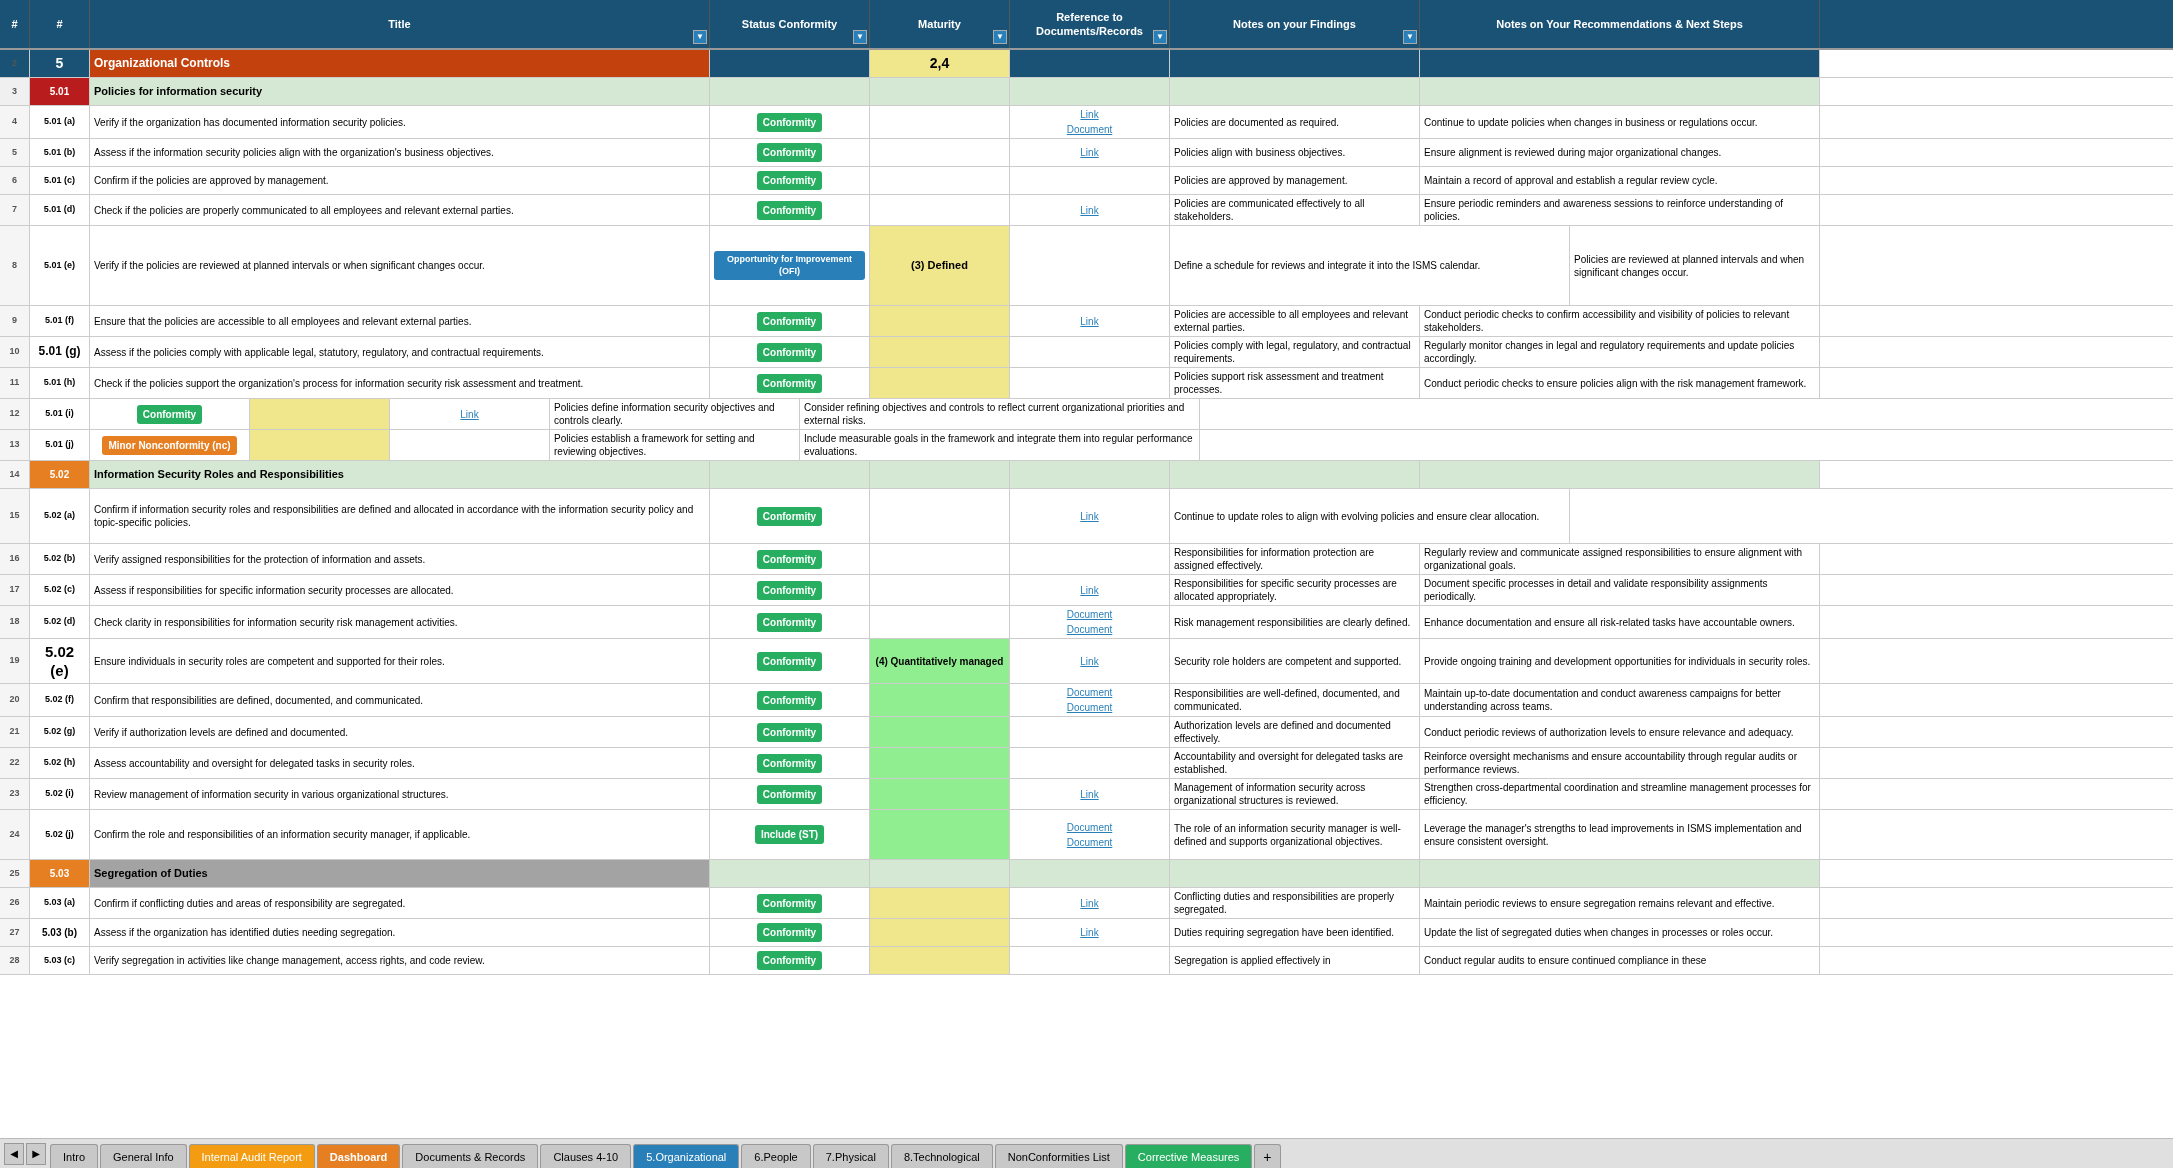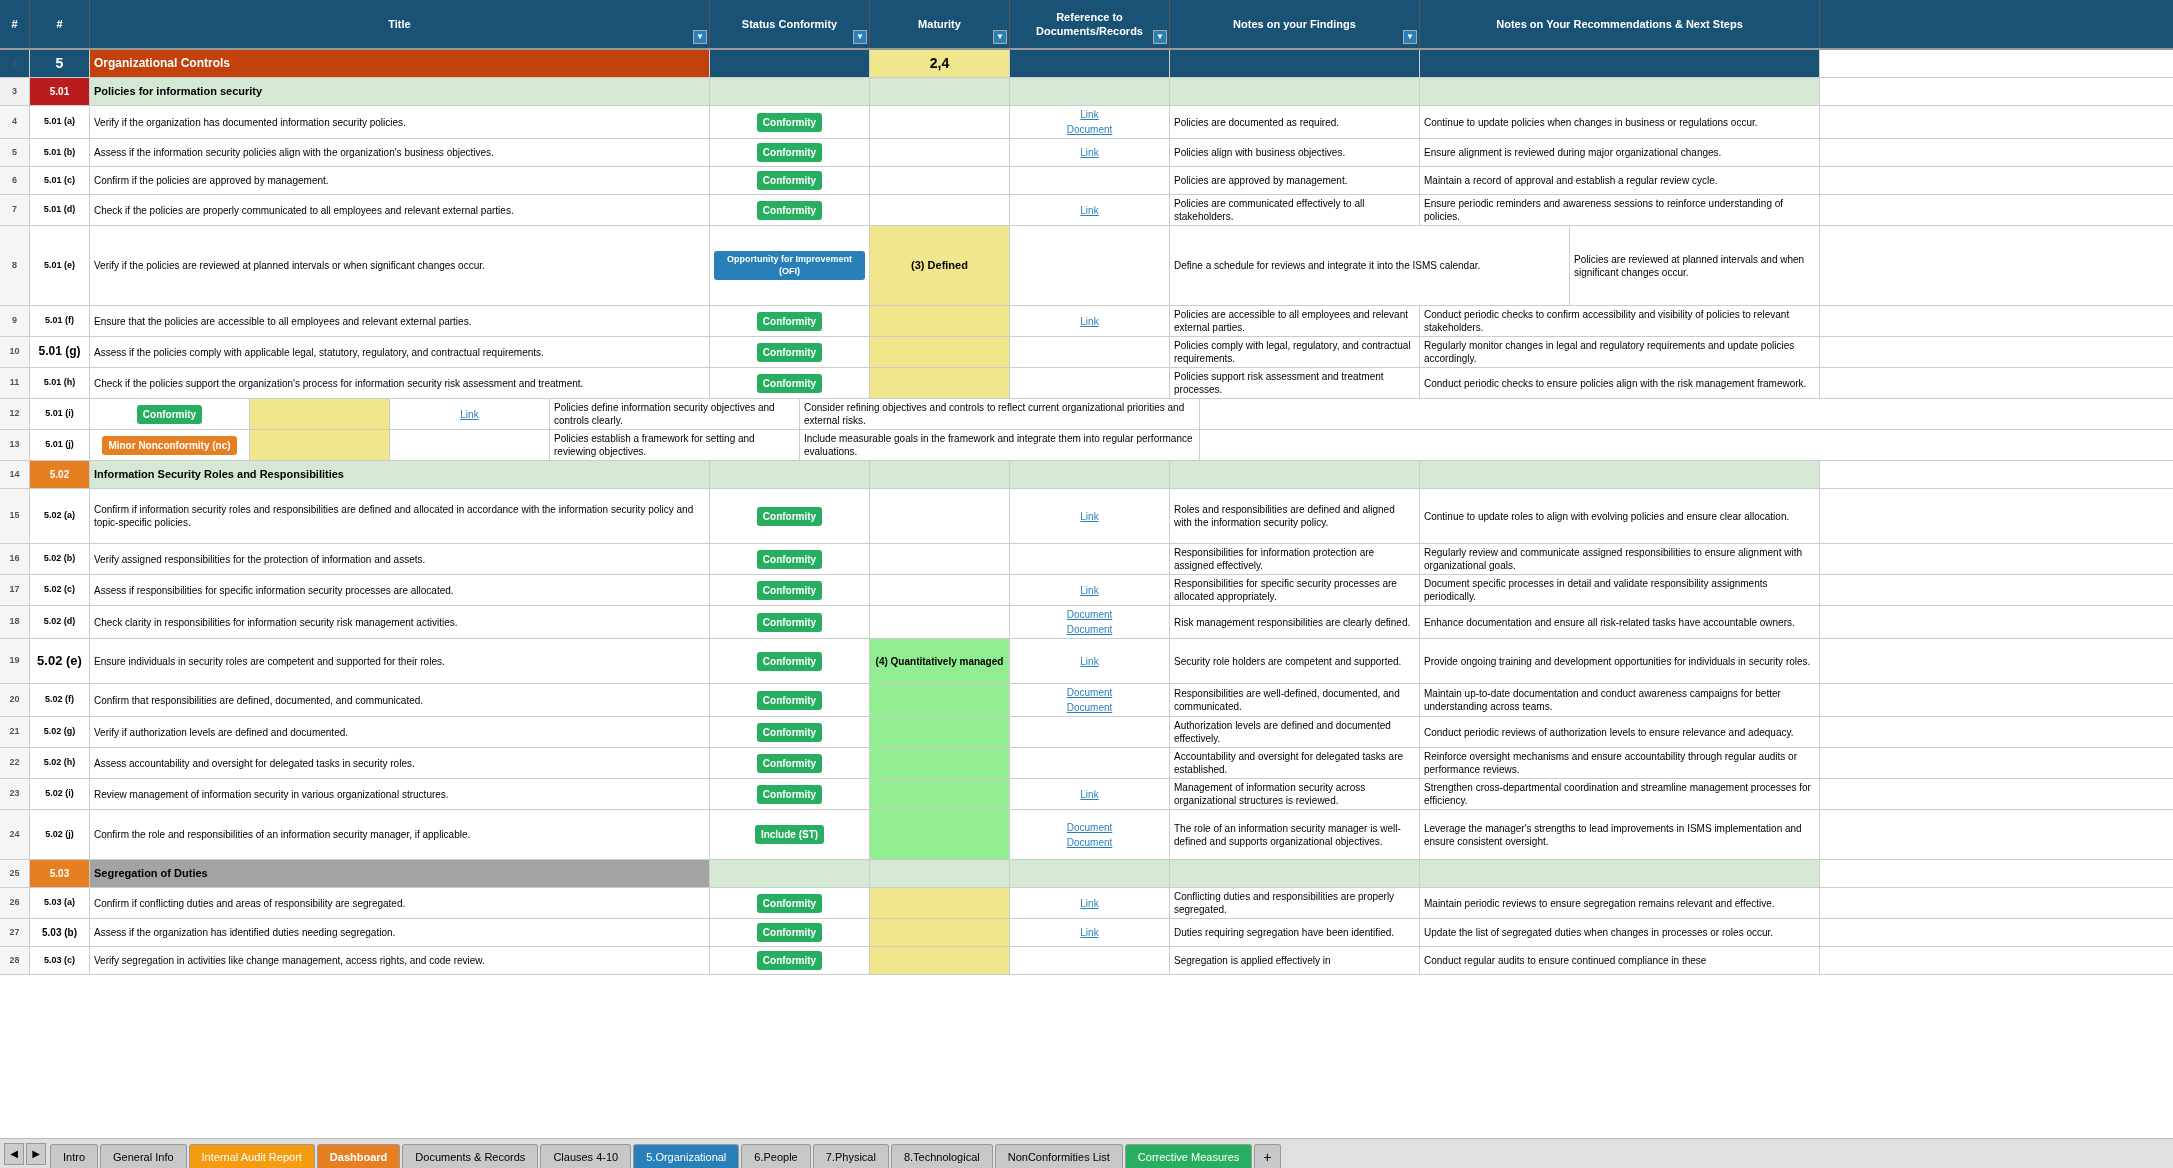--- a/index.html
+++ b/index.html
@@ -409,21 +409,20 @@
       <div class="cell col-a row-number">15</div>
       <div class="cell col-c" style="font-size:9px;">5.02 (a)</div>
       <div class="cell col-d">Confirm if information security roles and responsibilities are defined and allocated in accordance with the information security policy and topic-specific policies.</div>
       <div class="cell col-e">
           <span class="badge badge-conformity">Conformity</span>
         </div>
       <div class="cell col-f"></div>
       <div class="cell col-g">
           <span class="link-text">Link</span>
         </div>
-      <div class="cell col-h">Roles and responsibilities are defined and aligned with the information security policy.</div>
       <div class="cell col-i">Continue to update roles to align with evolving policies and ensure clear allocation.</div>
     </div>
 
     <div class="row">
       <div class="cell col-a row-number">16</div>
       <div class="cell col-c" style="font-size:9px;">5.02 (b)</div>
       <div class="cell col-d">Verify assigned responsibilities for the protection of information and assets.</div>
       <div class="cell col-e">
           <span class="badge badge-conformity">Conformity</span>
         </div>
@@ -461,21 +460,21 @@
             <span class="link-text">Document</span>
             <span class="link-text">Document</span>
           </div>
         </div>
       <div class="cell col-h">Risk management responsibilities are clearly defined.</div>
       <div class="cell col-i">Enhance documentation and ensure all risk-related tasks have accountable owners.</div>
     </div>
 
     <div class="row" style="min-height:45px;">
       <div class="cell col-a row-number">19</div>
-      <div class="cell col-c" style="font-size:13px;">5.02 (e)</div>
+      <div class="cell col-c" style="font-size:15px;text-align:center;">5.02 (e)</div>
       <div class="cell col-d">Ensure individuals in security roles are competent and supported for their roles.</div>
       <div class="cell col-e">
           <span class="badge badge-conformity">Conformity</span>
         </div>
       <div class="cell col-f" style="background:#90EE90;font-weight:bold;justify-content:center;font-size:10px;">(4) Quantitatively managed</div>
       <div class="cell col-g">
           <span class="link-text">Link</span>
         </div>
       <div class="cell col-h">Security role holders are competent and supported.</div>
       <div class="cell col-i">Provide ongoing training and development opportunities for individuals in security roles.</div>

